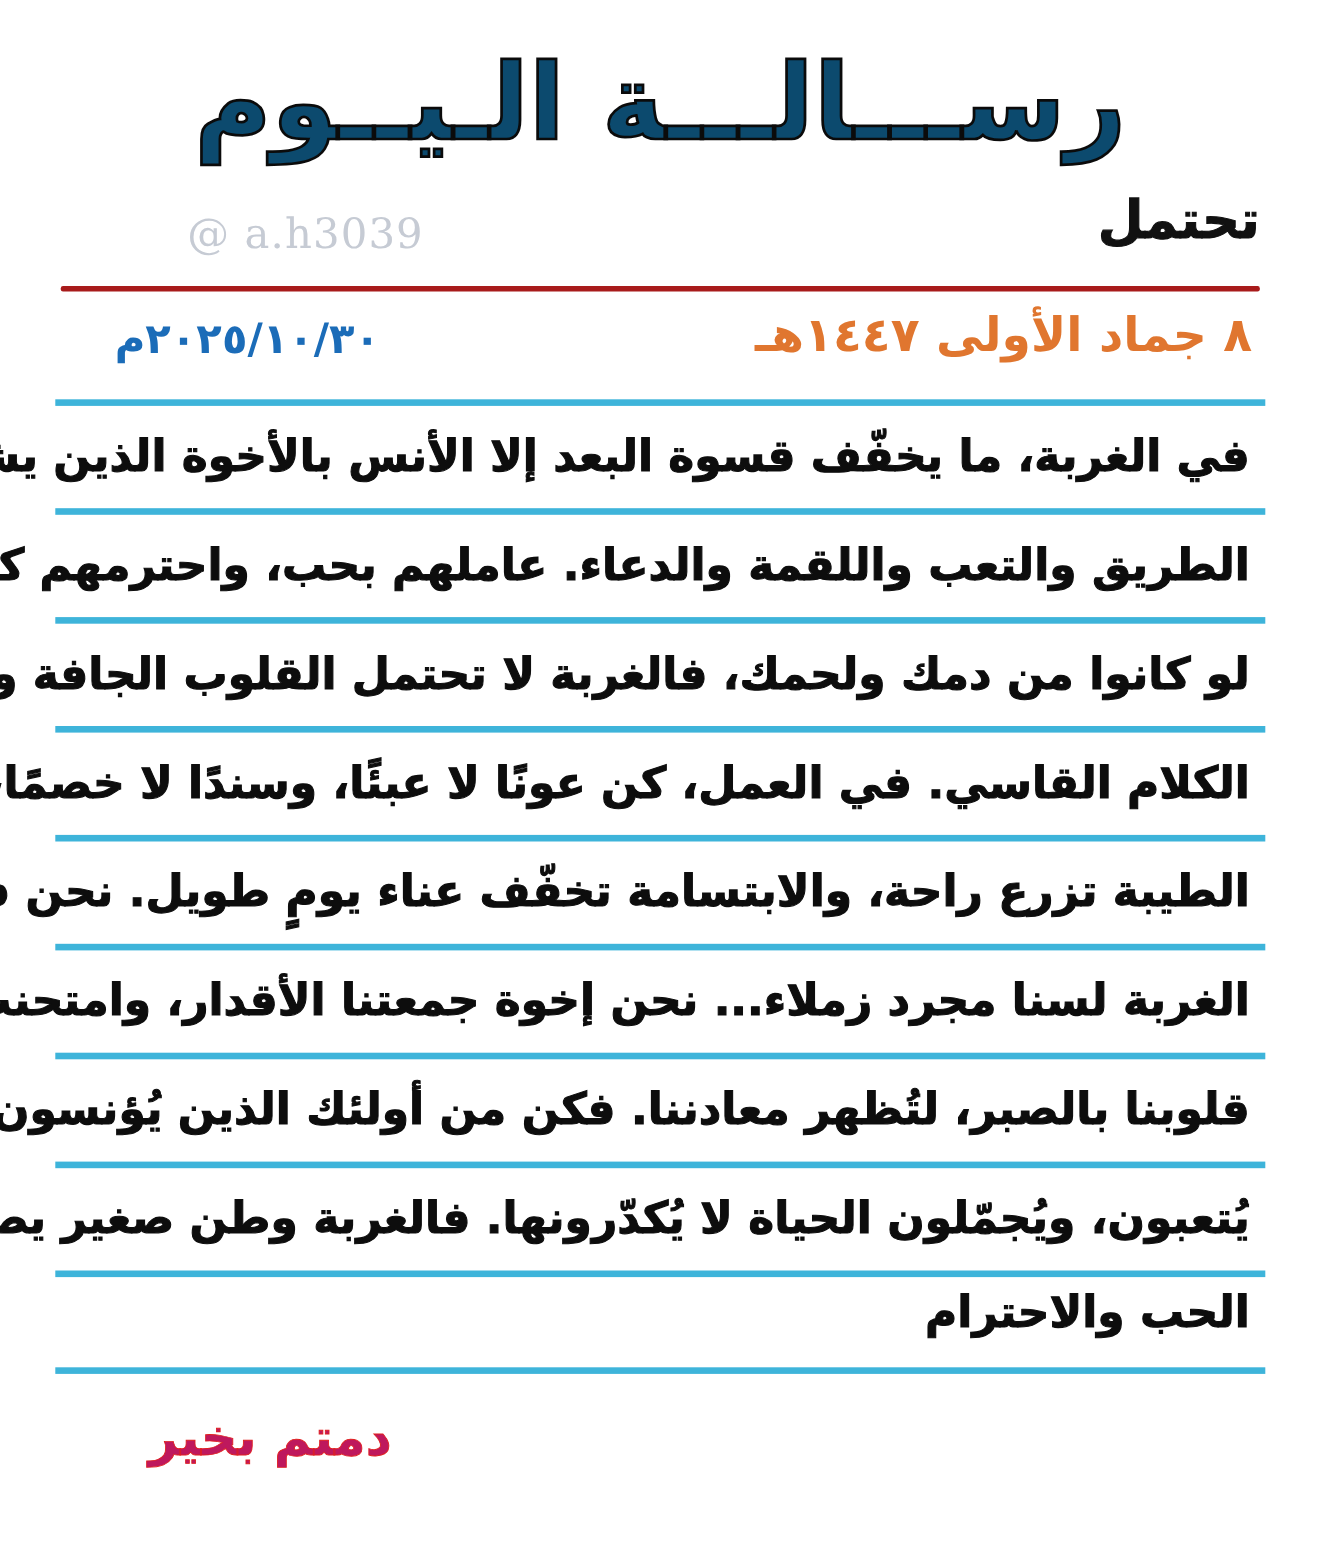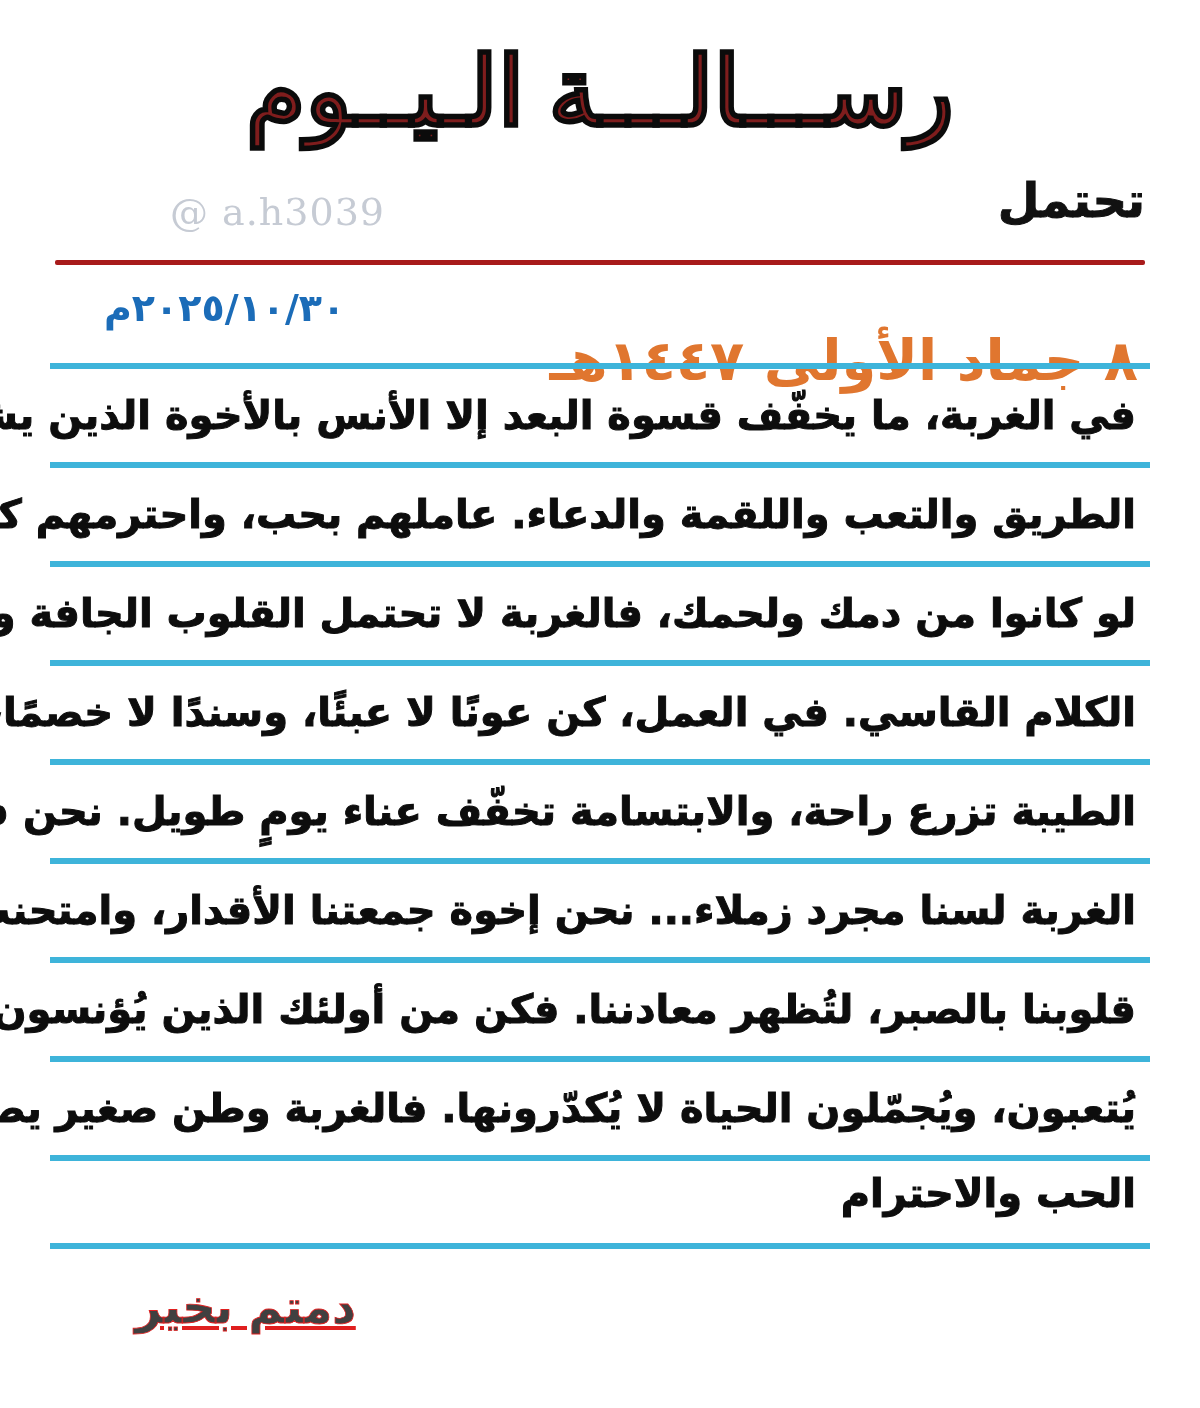--- a/index.html
+++ b/index.html
@@ -10,25 +10,24 @@
     direction: rtl;
     position: relative;
     overflow: hidden;
   }
   .page { position: absolute; inset: 0; background: #ffffff; }
 
   
   .title {
     position: absolute; top: 38px; left: 0; right: 0;
     text-align: center;
-    font-size: 96px; font-weight: bold; color: #7f1d1d;
+    font-size: 96px; font-weight: bold; color: #0c4a6e;
     -webkit-text-stroke: 2.5px #0b0b0b;
     line-height: 1.15;
     white-space: nowrap;
-    font-family: Liberation Serif, serif;
   }
 
   
   .day {
     position: absolute; top: 172px; right: 55px;
     font-size: 48px; font-weight: bold; color: #111;
     -webkit-text-stroke: 1px #111;
   }
   .watermark {
     position: absolute; top: 190px; left: 135px;
@@ -41,23 +40,22 @@
 
   
   .divider {
     position: absolute; top: 260px; left: 55px; right: 55px;
     height: 5px; background: #a81b1b; border-radius: 2px;
   }
 
   
   .hijri {
     position: absolute; top: 280px; right: 62px;
-    font-size: 56px; font-weight: bold; color: #e0762f;
+    font-size: 43px; font-weight: bold; color: #e0762f;
     direction: rtl;
-    margin-top: 48px;
   }
   .greg {
     position: absolute; top: 286px; left: 104px;
     font-size: 38px; font-weight: bold; color: #1b6cb8;
     direction: rtl;
     text-align: right;
   }
 
   
   .rules { position: absolute; top: 363px; left: 50px; right: 50px; }
@@ -80,21 +78,21 @@
   .rule-row.short p {
     line-height: 64px;
     text-align: right;
     text-align-last: right;
   }
   .rule-end { border-top: 6px solid #3eb4da; height: 0; }
 
   
   .farewell {
     position: absolute; top: 1280px; left: 135px;
-    font-size: 46px; font-weight: bold; color: #404040; text-decoration: underline;
+    font-size: 46px; font-weight: bold; color: #be185d;
     -webkit-text-stroke: 0.8px #e01f1f;
   }
 </style>
 </head>
 <body>
 
 <div class="page">
 
   <h1 class="title">رســـالـــة الـيــوم</h1>
 

